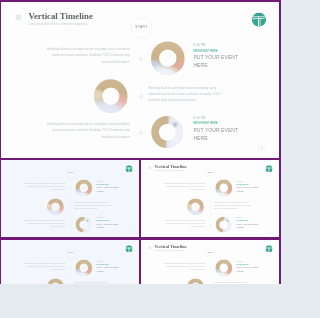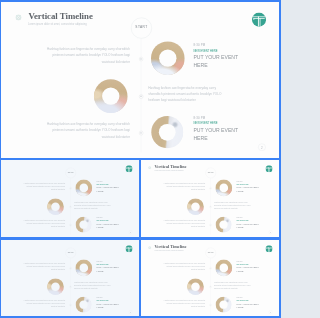--- a/index.html
+++ b/index.html
@@ -1,18 +1,18 @@
 <!DOCTYPE html>
 <html><head>
 <meta charset="utf-8">
 <style>
   html,body{margin:0;padding:0;}
   body{width:281px;height:318px;overflow:hidden;background:#e5eaef;
        font-family:"Liberation Sans",sans-serif;}
-  .page{position:relative;width:281px;height:318px;background:#3b82f6;overflow:hidden;}
+  .page{position:relative;width:281px;height:284px;background:#701a75;overflow:hidden;}
 
   .frame{position:absolute;overflow:hidden;background:#fdfdfd;}
   .canvas{position:absolute;left:0;top:0;width:960px;height:540px;transform-origin:0 0;
           background:#fdfdfd;}
   .canvas.alt{background:#f3f7fb;}
 
   
   .hdr-icon{position:absolute;left:50px;top:43.2px;width:20.7px;height:20.7px;}
   .hdr-title{position:absolute;left:94.6px;top:31.7px;font-family:"Liberation Serif",serif;
              font-weight:700;font-size:30.3px;line-height:31px;color:#5e6369;

